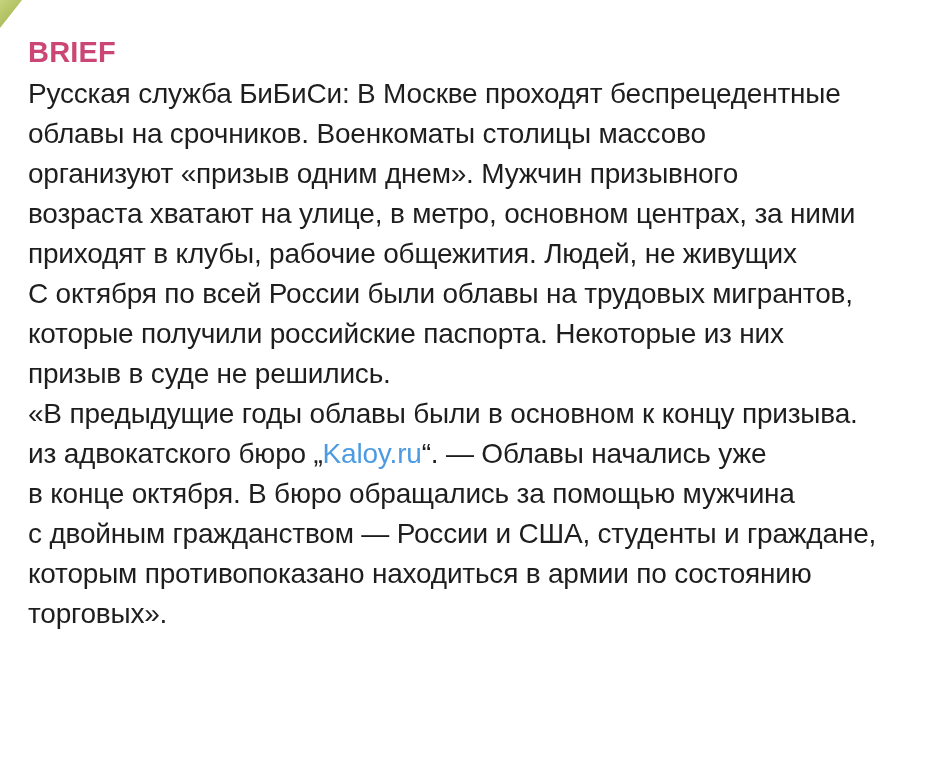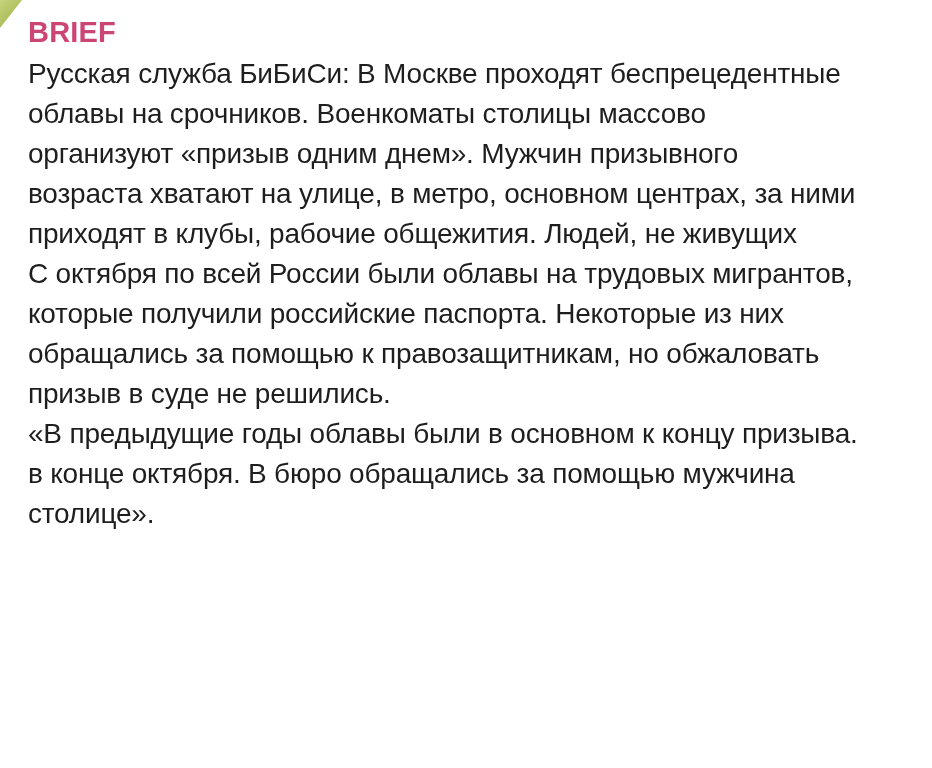--- a/index.html
+++ b/index.html
@@ -26,20 +26,21 @@
     background: linear-gradient(135deg, var(--corner-start, #c6d37d) 0%, var(--corner-end, #9fb34a) 90%);
     clip-path: polygon(0 0, 100% 0, 0 100%);
   }
   .channel-name {
     font-size: 29px;
     font-weight: bold;
     line-height: 44px;
     height: 44px;
     color: var(--channel-color, #cb4674);
     letter-spacing: 0.2px;
+    margin-top: 20px;
   }
   .message-text {
     font-size: 28px;
     color: var(--text-color, #1e1e1e);
     letter-spacing: -0.2px;
   }
   .line {
     height: 40px;
     line-height: 40px;
     white-space: nowrap;
@@ -57,19 +58,21 @@
 <div class="post">
   <div class="channel-name">BRIEF</div>
   <div class="message-text">
       <div class="line"><span>Русская служба БиБиСи: В Москве проходят беспрецедентные</span></div>
       <div class="line"><span>облавы на срочников. Военкоматы столицы массово</span></div>
       <div class="line"><span>организуют «призыв одним днем». Мужчин призывного</span></div>
       <div class="line"><span>возраста хватают на улице, в метро, основном центрах, за ними</span></div>
       <div class="line"><span>приходят в клубы, рабочие общежития. Людей, не живущих</span></div>
       <div class="line"><span>С октября по всей России были облавы на трудовых мигрантов,</span></div>
       <div class="line"><span>которые получили российские паспорта. Некоторые из них</span></div>
-      <div class="line"><span>обращались за помощью к правозащитникам, но обжаловать</span></div>
       <div class="line"><span>призыв в суде не решились.</span></div>
       <div class="line"><span>«В предыдущие годы облавы были в основном к концу призыва.</span></div>
+      <div class="line"><span>из адвокатского бюро „</span><span class="msg-link">Kaloy.ru</span><span>“. — Облавы начались уже</span></div>
       <div class="line"><span>в конце октября. В бюро обращались за помощью мужчина</span></div>
-      <div class="line"><span>столице».</span></div>
+      <div class="line"><span>с двойным гражданством — России и США, студенты и граждане,</span></div>
+      <div class="line"><span>которым противопоказано находиться в армии по состоянию</span></div>
+      <div class="line"><span>торговых».</span></div>
     </div>
 </div>
 
 </body></html>

